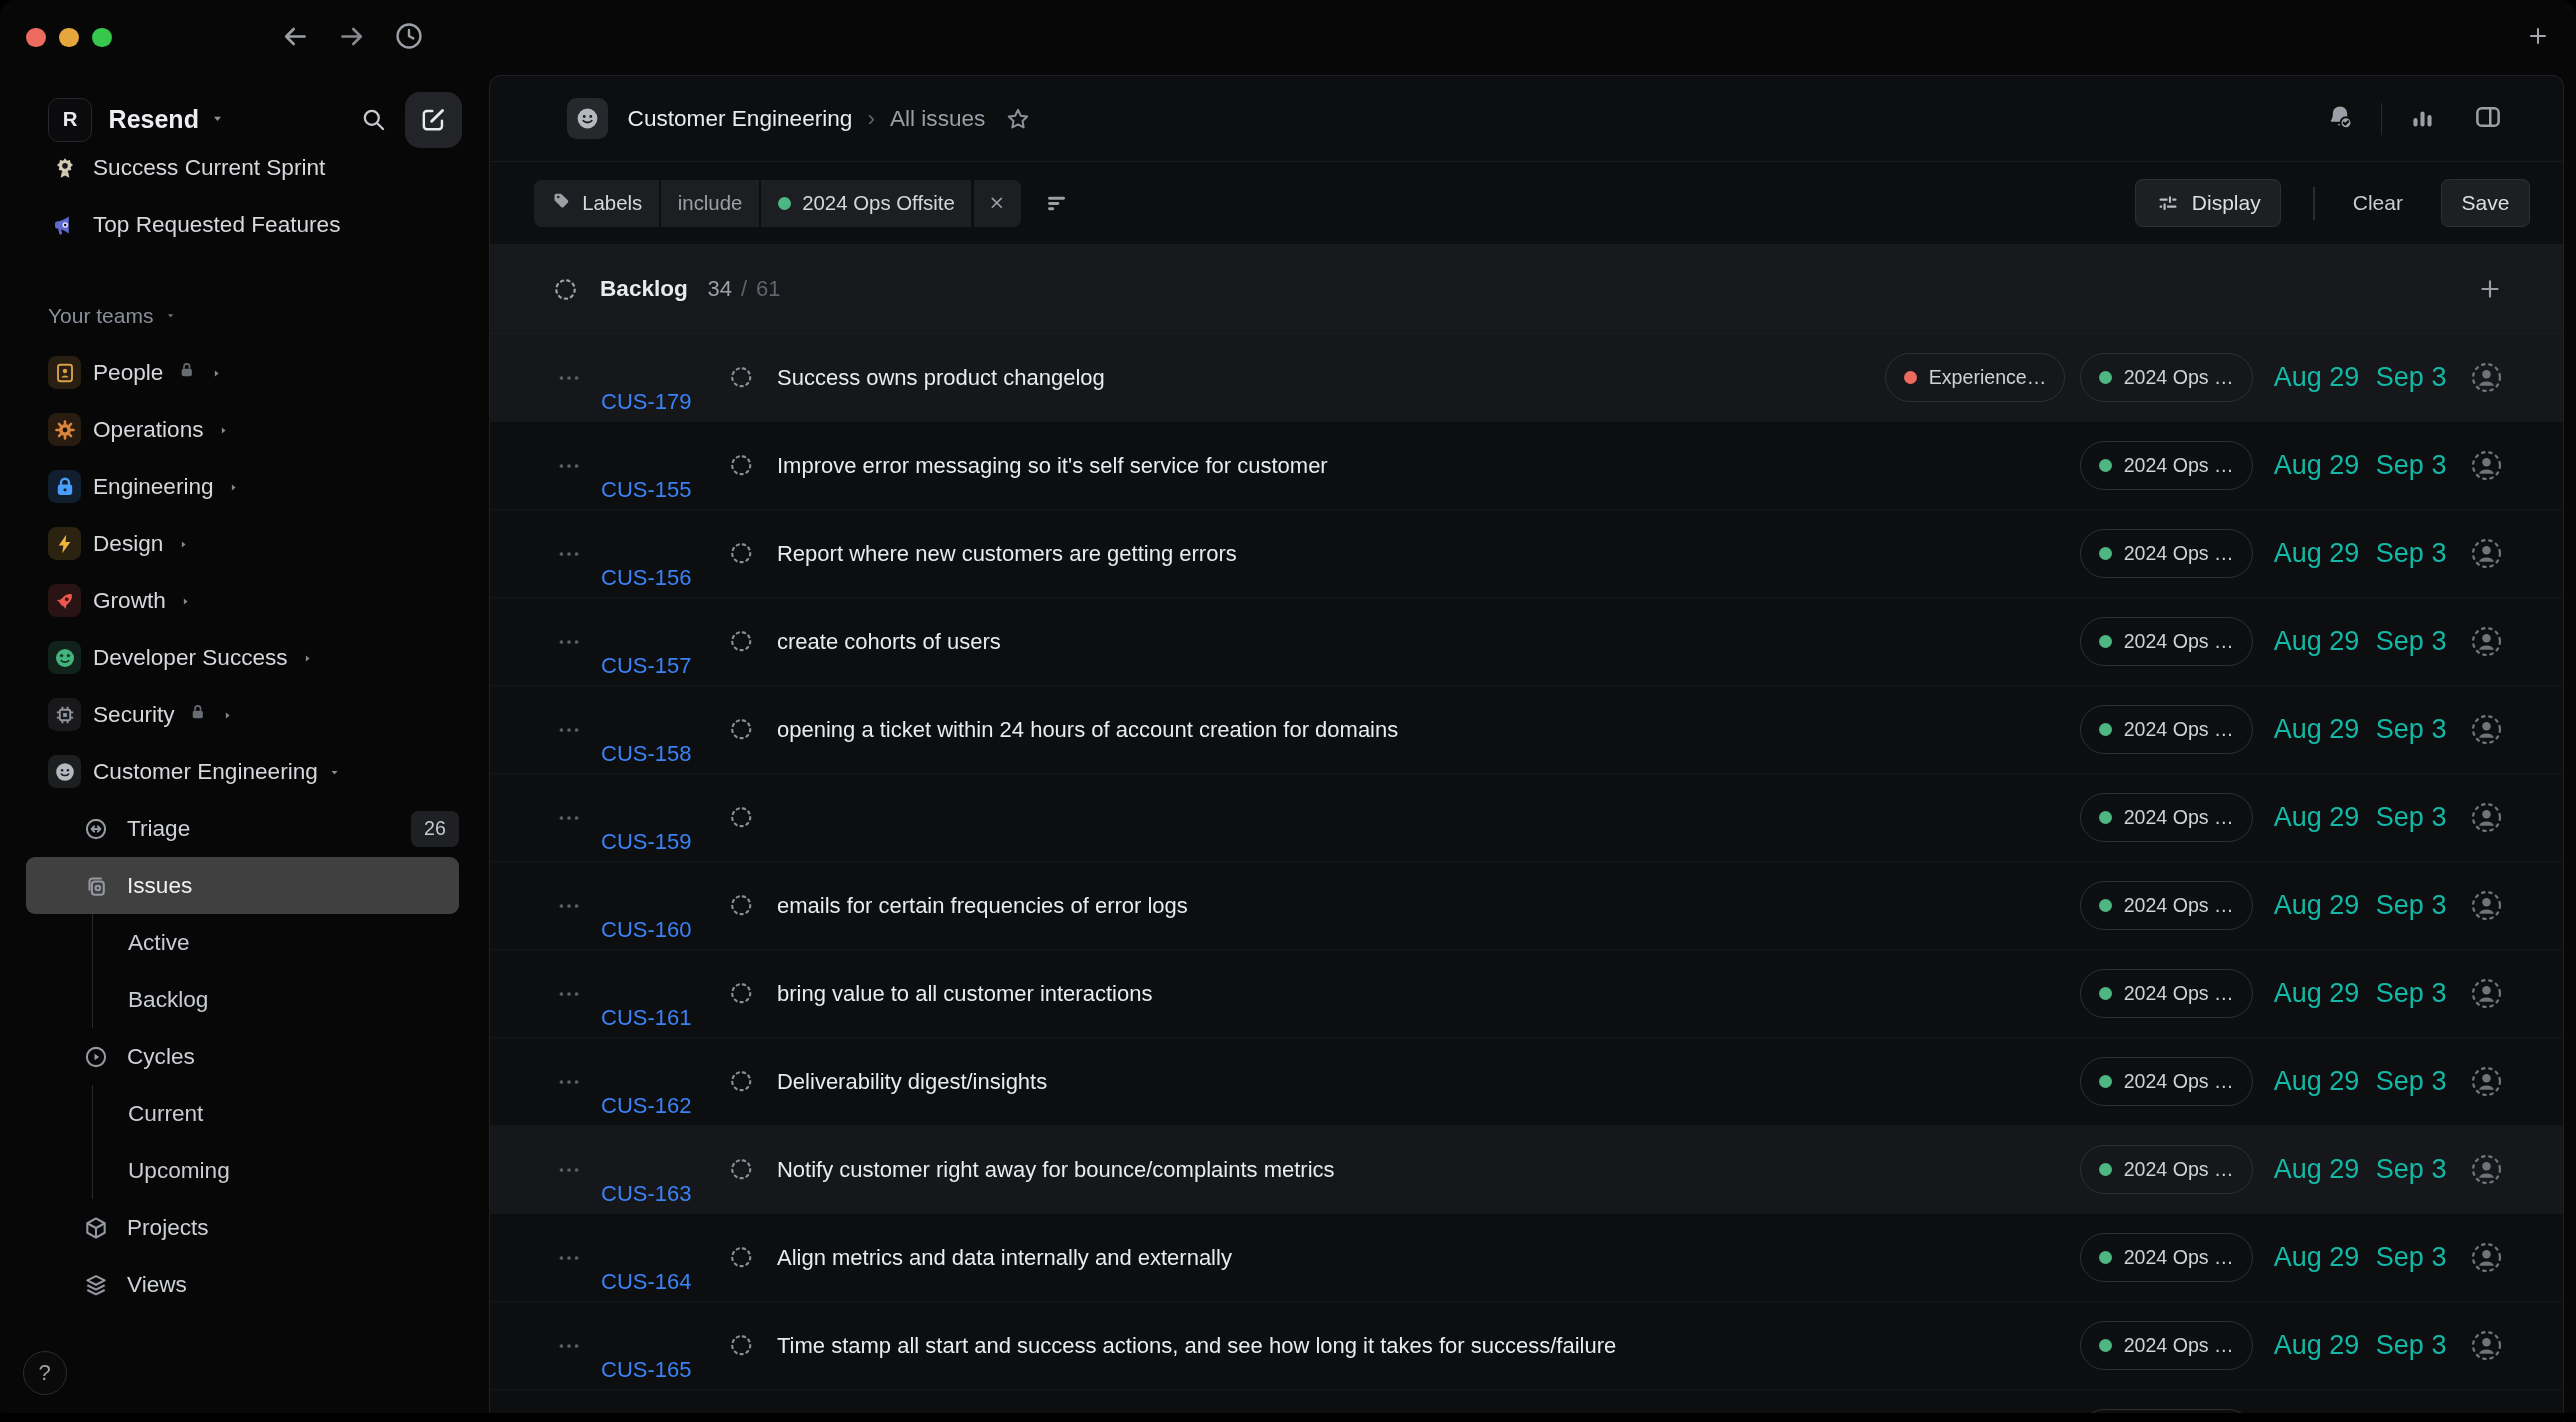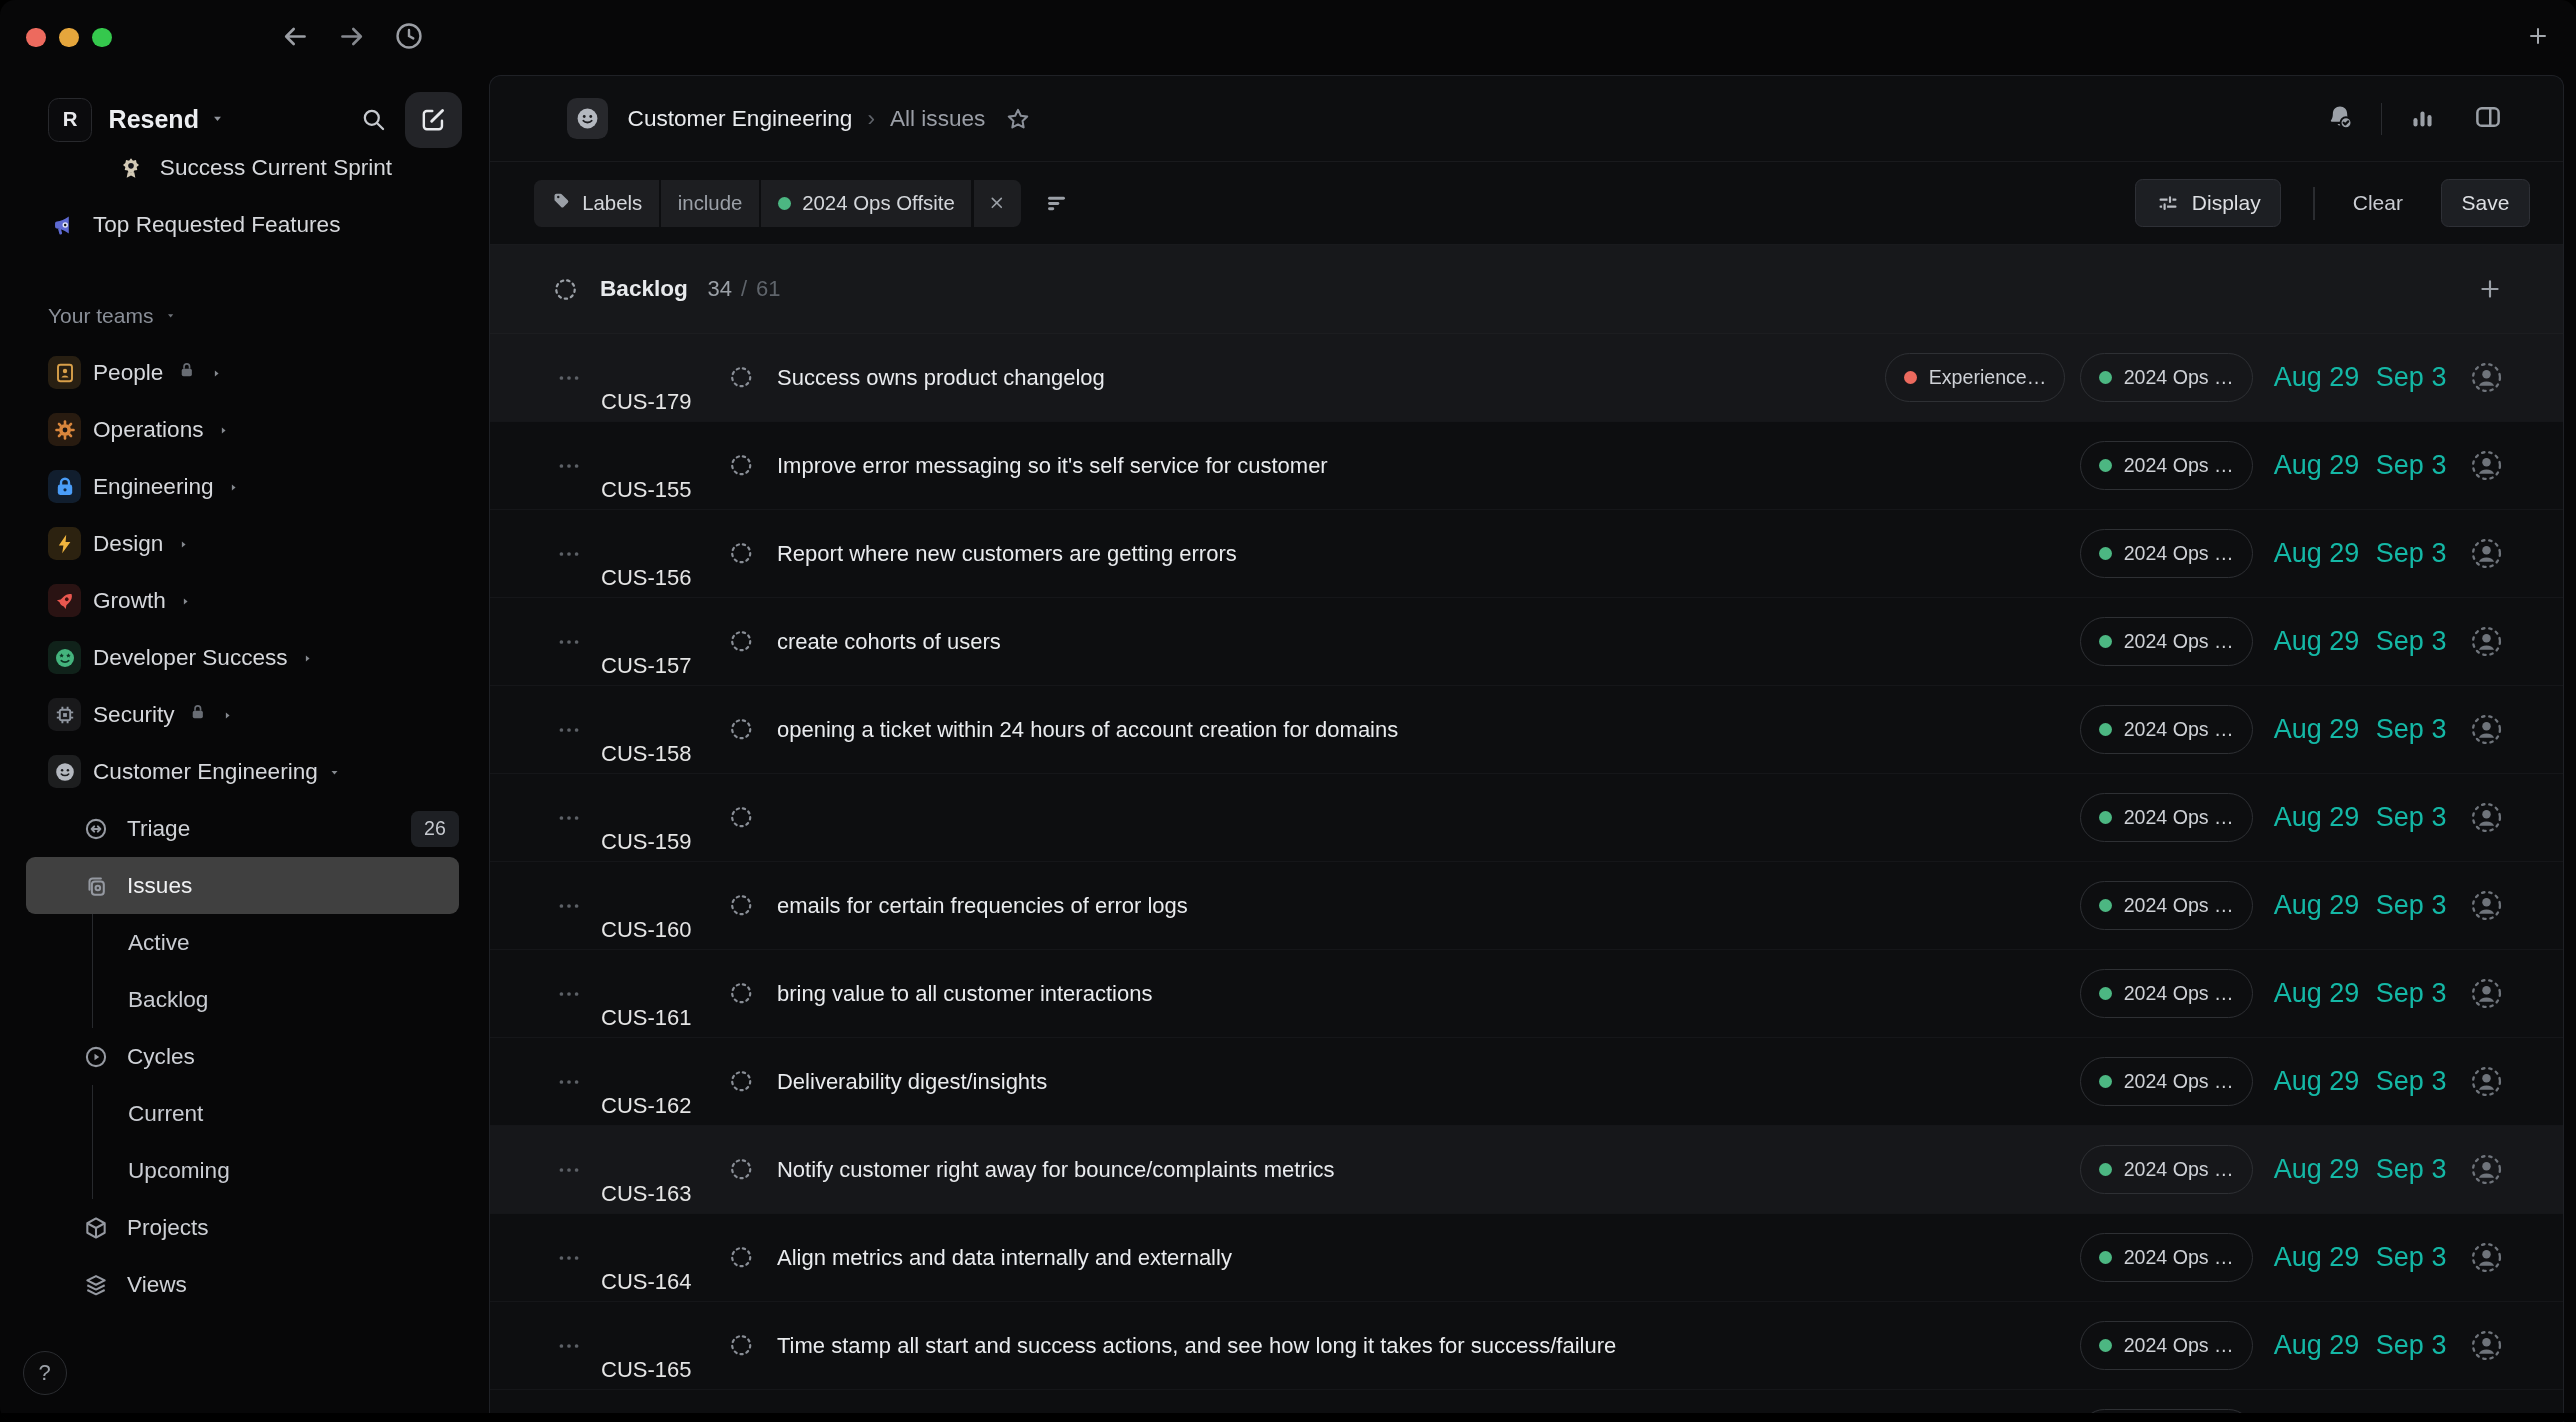--- a/index.html
+++ b/index.html
@@ -20,21 +20,21 @@
   .sidebar{position:absolute;top:0;left:0;width:489px;bottom:0;}
   .ws-row{position:absolute;top:91px;left:48px;right:27px;height:57px;display:flex;align-items:center;}
   .ws-logo{width:42px;height:42px;border-radius:10.6px;background:#0b0b0d;border:0.8px solid #28292d;color:#e8e9ec;font-size:20.4px;font-weight:700;display:flex;align-items:center;justify-content:center;}
   .ws-name{margin-left:16.6px;font-size:25px;font-weight:600;color:#eceef1;}
   .ws-chev{margin-left:10.6px;color:#8f939a;}
   .ws-spacer{flex:1;}
   .ws-search{width:39px;height:39px;display:flex;align-items:center;justify-content:center;color:#c6c9ce;}
   .ws-compose{width:57px;height:56px;margin-left:12px;border-radius:15px;background:#232428;display:flex;align-items:center;justify-content:center;color:#e8eaed;}
   .side-scroll{position:absolute;top:148px;left:0;right:0;bottom:98px;overflow:hidden;padding:0 30px 0 48px;}
   .s-row{height:57px;display:flex;align-items:center;position:relative;color:#d6d8dc;font-size:22.6px;}
-  .pinned-first{margin-top:-9px;justify-content:center;}
+  .pinned-first{margin-top:-9px;}
   .pin-icon{width:33px;height:33px;display:flex;align-items:center;justify-content:center;margin-right:12px;flex:none;}
   .teams-hdr{margin-top:35px;height:56px;display:flex;align-items:center;color:#8a8f98;font-size:21px;gap:12px;}
   .tile{width:33px;height:33px;border-radius:8.3px;display:flex;align-items:center;justify-content:center;margin-right:12px;flex:none;}
   .lockic{margin-left:13.6px;color:#686c73;}
   .chev-r{margin-left:13.6px;color:#85898f;}
   .chev-d{margin-left:10.6px;color:#85898f;}
   .badge{margin-left:auto;background:#1e2024;border-radius:7.5px;min-width:48px;height:36px;display:flex;align-items:center;justify-content:center;font-size:19.6px;color:#c6c9cf;}
   .nav1{padding-left:34px;color:#ced1d6;}
   .nav1 .navic{width:27px;height:27px;display:flex;align-items:center;justify-content:center;margin-right:18px;color:#9599a1;flex:none;}
   .nav1.selected{background:#404040;border-radius:9px;margin-left:-22px;padding-left:56px;color:#f0f1f3;}
@@ -70,21 +70,21 @@
   .sec-title{font-size:22.6px;font-weight:600;color:#e8eaed;}
   .sec-count{margin-left:19.6px;font-size:22px;color:#9ba0a7;}
   .sec-slash{margin-left:9px;font-size:22px;color:#5f646b;}
   .sec-total{margin-left:9px;font-size:22px;color:#5f646b;}
   .sec-plus{margin-left:auto;color:#9ba0a7;display:flex;}
 
   .rows{flex:1;overflow:hidden;}
   .issue-row{height:87px;display:flex;align-items:center;padding:0 59px 0 66px;border-bottom:0.8px solid #151619;font-size:22px;}
   .issue-row.hl{background:#16171a;}
   .pr-dots{width:33px;color:#5d6167;display:flex;flex:none;}
-  .i-id{width:127px;margin-left:12px;color:#e5e5e5;flex:none;margin-top:48px;}
+  .i-id{width:127px;margin-left:12px;color:#3b82f6;flex:none;margin-top:48px;}
   .i-status{color:#898e96;margin-right:22.6px;display:flex;flex:none;}
   .i-title{color:#e9ebee;white-space:nowrap;overflow:hidden;}
   .i-spacer{flex:1;min-width:15px;}
   .i-chip{height:47px;border:1.5px solid #2e3034;border-radius:26px;display:flex;align-items:center;padding:0 18px;font-size:19.6px;color:#ced1d6;margin-left:15px;flex:none;}
   .i-date{margin-left:21px;color:#14b8a6;font-size:27px;flex:none;}
   .i-avatar{margin-left:22.6px;color:#6f747b;display:flex;flex:none;}
   .bottom-strip{position:absolute;left:0;right:0;bottom:0;height:9px;background:#000;z-index:5;}
 </style>
 </head>
 <body>

